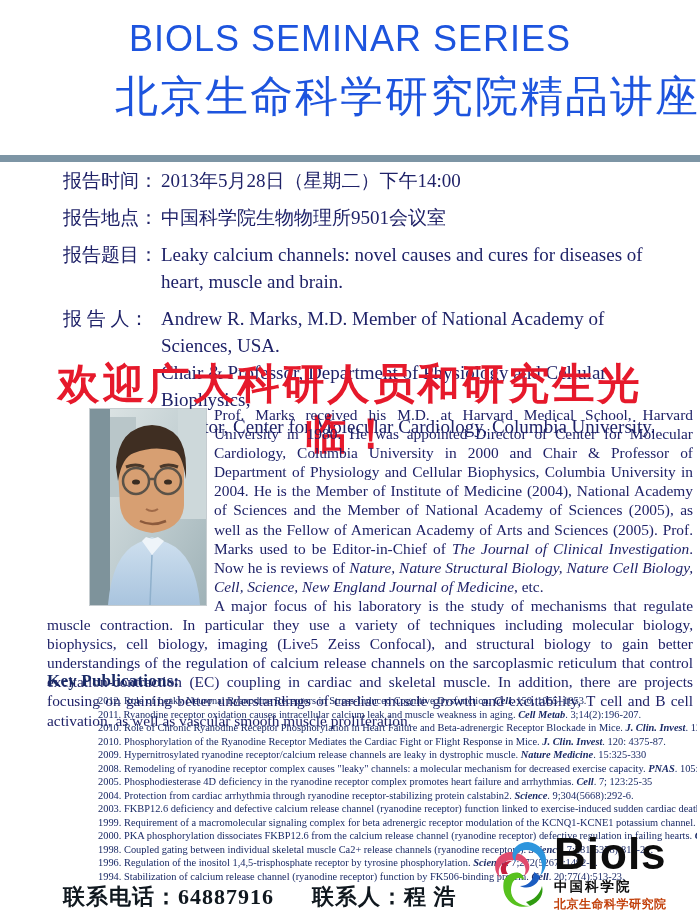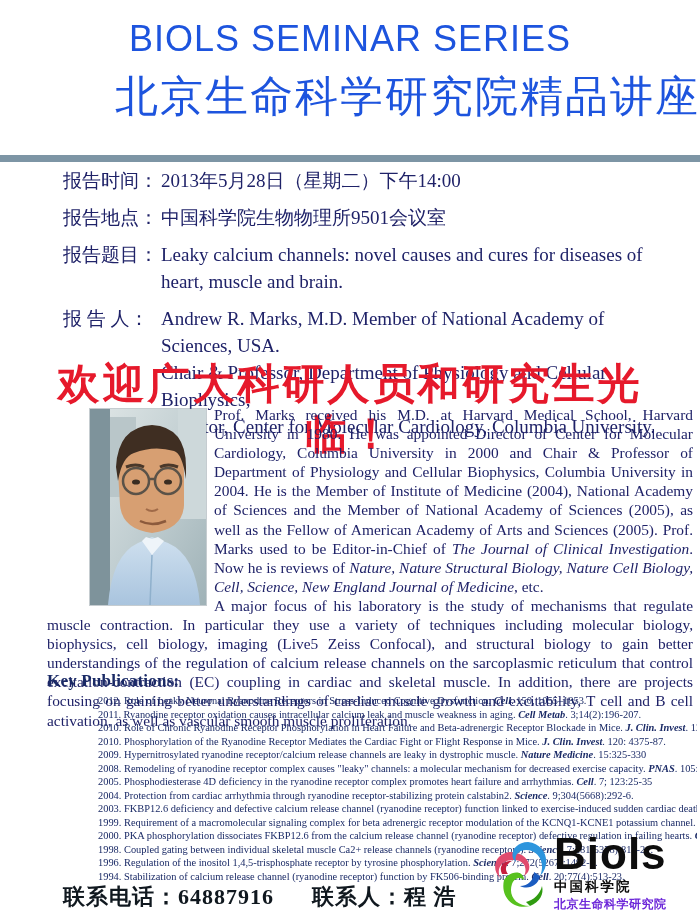--- a/index.html
+++ b/index.html
@@ -68,21 +68,21 @@
   }
   .contact .gap { display:inline-block; width:38px; }
   .logo { position:absolute; right:6px; top:6px; width:206px; height:86px; }
   .logo-swirl { position:absolute; left:0; top:4px; }
   .logo-text { position:absolute; left:66px; top:0; }
   .brand {
     font-family:"Liberation Sans", sans-serif; font-weight:bold; font-size:44px;
     line-height:1.0; color:#0d0d0d; letter-spacing:1px;
   }
   .org1 { font-family:"Liberation Sans", sans-serif; font-weight:bold; font-size:13.5px; color:#0d0d0d; margin-top:2px; letter-spacing:2px;}
-  .org2 { font-family:"Liberation Sans", sans-serif; font-weight:bold; font-size:12px; color:#6d28d9; letter-spacing:0.5px;text-align:right;}
+  .org2 { font-family:"Liberation Sans", sans-serif; font-weight:bold; font-size:12px; color:#c2410c; letter-spacing:0.5px;text-align:right;}
 </style>
 </head>
 <body>
 
 <div class="poster">
   <div class="bg"></div>
   <div class="bar"></div>
 
   <header>
     <div class="title-en">BIOLS SEMINAR SERIES</div>

